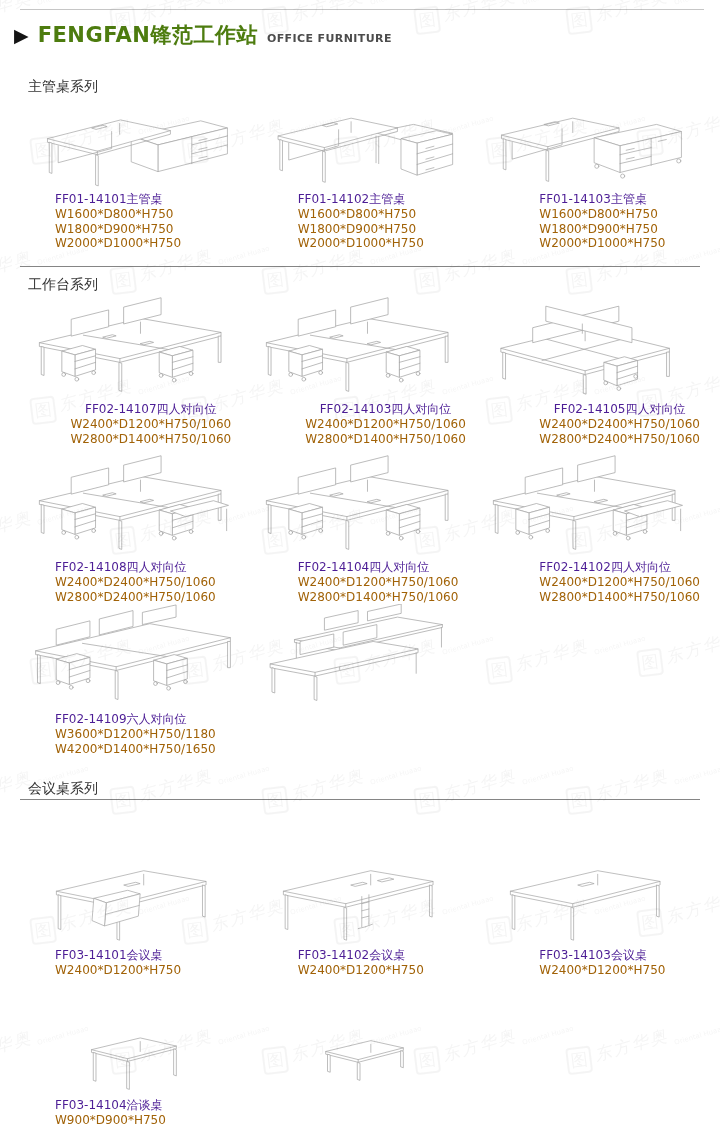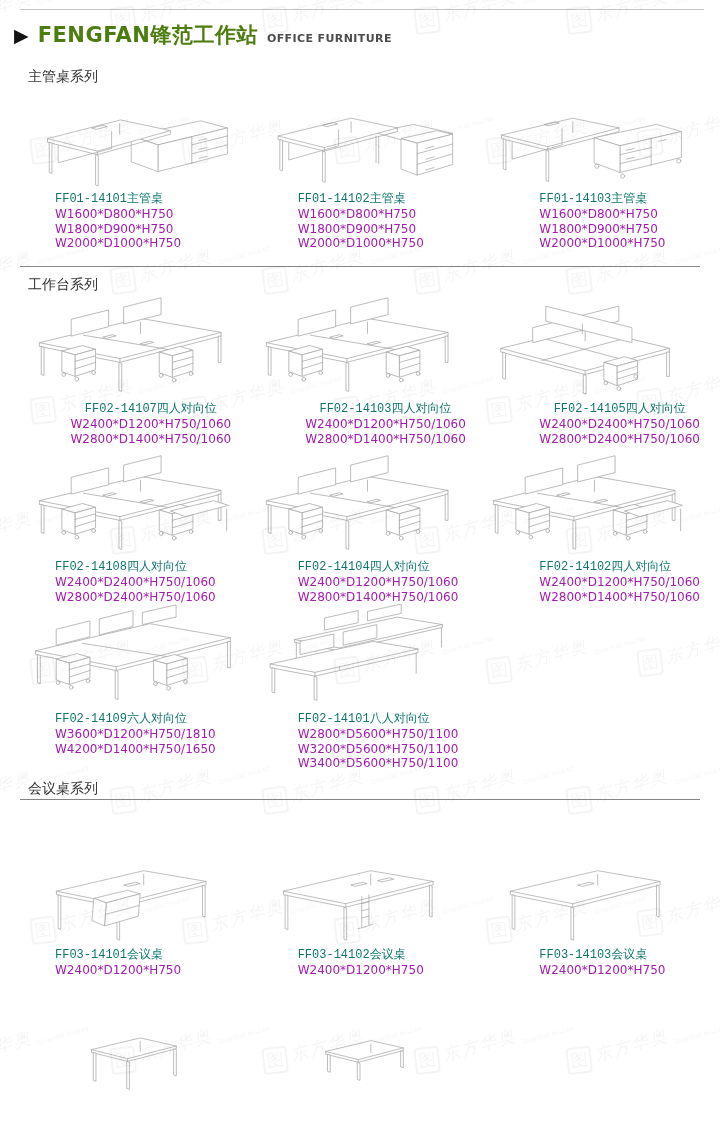--- a/index.html
+++ b/index.html
@@ -8,38 +8,38 @@
 
   
   .top-rule{position:absolute;top:9px;left:20px;width:684px;border-top:1px solid #c6c6c6;}
   .header{position:absolute;top:22px;left:14px;display:flex;align-items:flex-end;gap:9px;}
   .logo{font-size:19px;line-height:27px;color:#141414;}
   .title{font-size:21px;font-weight:bold;color:#4d7c0f;line-height:27px;letter-spacing:.5px;}
   .subtitle{font-size:11px;font-weight:bold;color:#4c4c4c;line-height:21px;letter-spacing:.4px;}
 
   
   .sec-label{position:absolute;left:28px;font-size:14px;color:#333;}
-  #sec1-label{top:68px;} #sec2-label{top:276px;} #sec3-label{top:780px;}
+  #sec1-label{top:78px;} #sec2-label{top:276px;} #sec3-label{top:780px;}
   .divider{position:absolute;left:20px;width:680px;border-top:1px solid #858585;}
   #div1{top:266px;} #div2{top:799px;}
 
   
   .row{position:absolute;left:20px;width:680px;display:flex;}
   #row1{top:95px;} #row2a{top:294px;text-align:center;} #row2b{top:452px;} #row2c{top:604px;}
   #row3a{top:852px;} #row3b{top:1028px;}
   .cell{width:226.66px;flex:0 0 auto;}
   .drawing{display:flex;justify-content:center;align-items:flex-start;overflow:visible;}
   #row1 .drawing{height:95px;} #row2a .drawing,#row2b .drawing,#row2c .drawing{height:106px;}
   #row3a .drawing{height:94px;} #row3b .drawing{height:68px;}
   .svg-exec{width:196px;height:98px;} .svg-std{width:206px;height:103px;}
   .svg-conf{width:196px;height:98px;} .svg-small{width:200px;height:65px;}
   .pinfo{padding-left:35px;padding-top:2px;}
   .col2 .pinfo{padding-left:51px;} .col3 .pinfo{padding-left:66px;}
-  .code{font-size:12px;color:#0f766e;line-height:15px;font-family:Liberation Mono, monospace;}
-  .dim{font-size:12px;color:#a21caf;line-height:14.5px;white-space:nowrap;}
+  .code{font-size:12px;color:#4c1d95;line-height:15px;}
+  .dim{font-size:12px;color:#a16207;line-height:14.5px;white-space:nowrap;}
 
   
   .ln{fill:none;stroke:#a5a5a5;stroke-width:.8;stroke-linejoin:round;stroke-linecap:round;}
   .fc{fill:#ffffff;stroke:#a5a5a5;stroke-width:.8;stroke-linejoin:round;}
 
   
   #watermark-layer{position:absolute;inset:0;pointer-events:none;z-index:6;overflow:hidden;}
   .wm-tile{position:absolute;transform:rotate(-16deg);opacity:.045;color:#222;
            display:flex;align-items:center;gap:4px;white-space:nowrap;}
   .wm-seal{font-size:17px;border:2px solid #222;border-radius:4px;padding:0 2px;transform:rotate(9deg);}
@@ -595,35 +595,29 @@
 
     <div id="row2c" class="row">
       <div class="cell col1">
         <div class="drawing">
           <svg class="svg-std" viewBox="0 0 220 110">
               <use href="#sym-ws6"></use>
             </svg>
         </div>
         <div class="pinfo">
           <div class="code">FF02-14109六人对向位</div>
-          <div class="dim">W3600*D1200*H750/1810</div>
+          <div class="dim">W3600*D1200*H750/1180</div>
           <div class="dim">W4200*D1400*H750/1650</div>
         </div>
       </div>
       <div class="cell col2">
         <div class="drawing">
           <svg class="svg-std" viewBox="0 0 220 110">
               <use href="#sym-ws8"></use>
             </svg>
-        </div>
-        <div class="pinfo">
-          <div class="code">FF02-14101八人对向位</div>
-          <div class="dim">W2800*D5600*H750/1100</div>
-          <div class="dim">W3200*D5600*H750/1100</div>
-          <div class="dim">W3400*D5600*H750/1100</div>
         </div>
       </div>
       <div class="cell col3"></div>
     </div>
 
     <div id="div2" class="divider"></div>
     <div id="sec3-label" class="sec-label">会议桌系列</div>
 
     <div id="row3a" class="row">
       <div class="cell col1">
@@ -661,20 +655,24 @@
       </div>
     </div>
 
     <div id="row3b" class="row">
       <div class="cell col1">
         <div class="drawing">
           <svg class="svg-small" viewBox="0 0 220 72">
               <use href="#sym-neg"></use>
             </svg>
         </div>
+        <div class="pinfo">
+          <div class="code">FF03-14104洽谈桌</div>
+          <div class="dim">W900*D900*H750</div>
+        </div>
       </div>
       <div class="cell col3">
         <div class="drawing">
           <svg class="svg-small" viewBox="0 0 220 72">
               <use href="#sym-tea-sq"></use>
             </svg>
         </div>
       </div>
     </div>
   </div>

